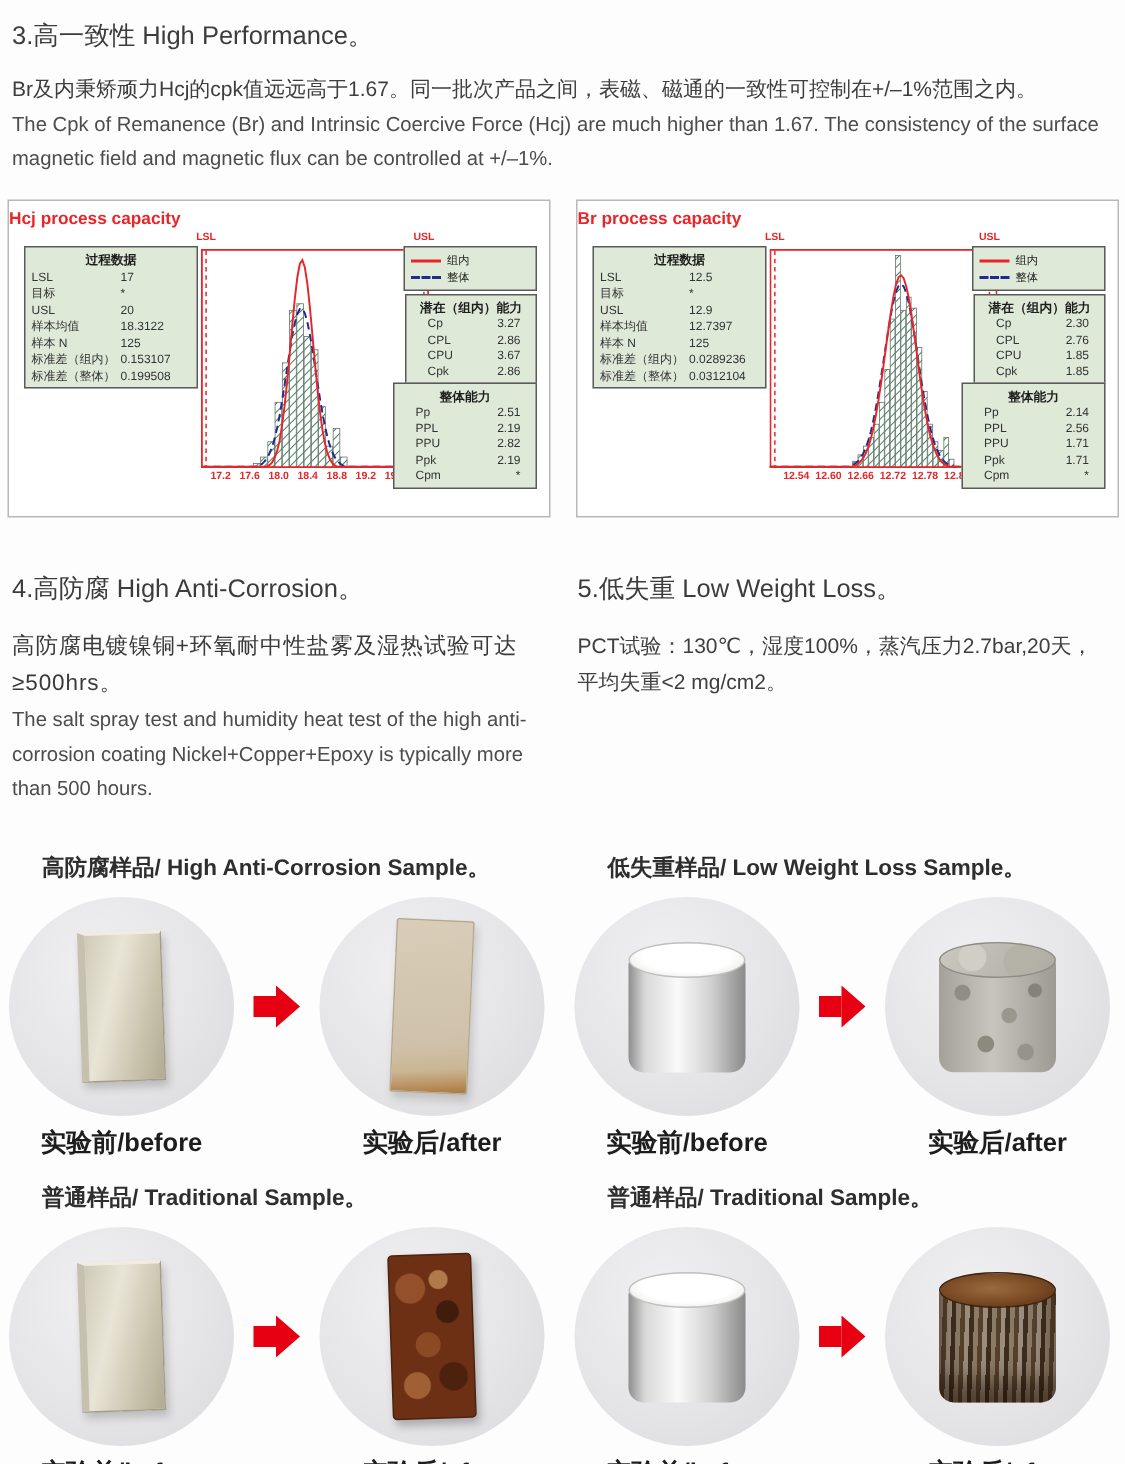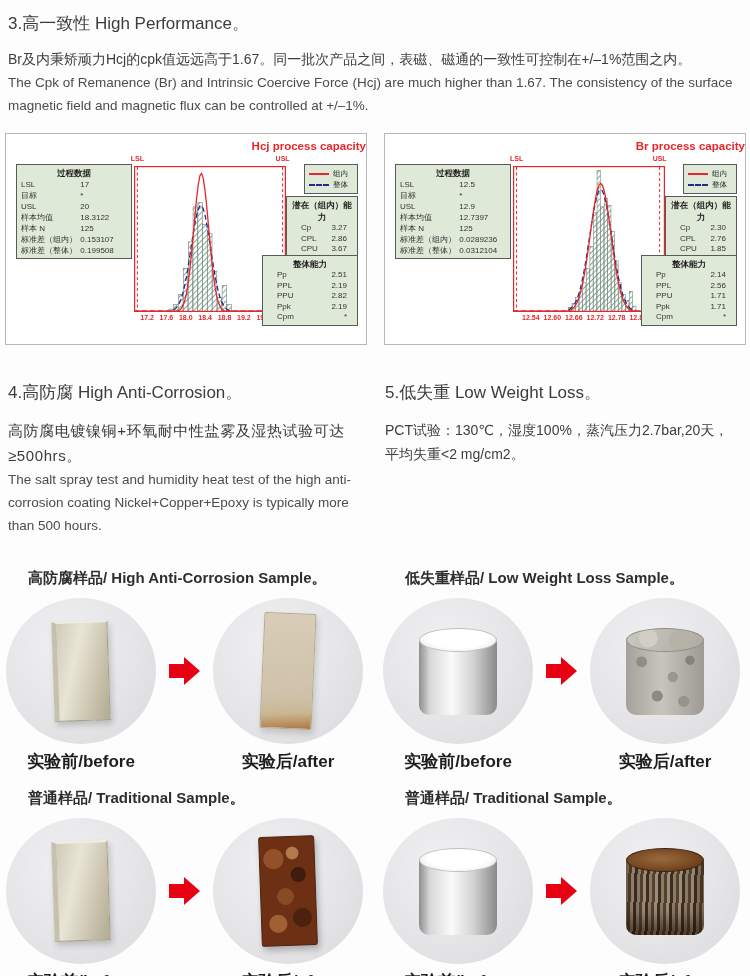--- a/index.html
+++ b/index.html
@@ -7,33 +7,33 @@
   .page { width:750px; height:976px; background:#fdfdfd; overflow:hidden; padding:12px 0 0 0; position:relative; }
 
   .sec-heading { font-size:17px; color:#3c3c3c; font-weight:500; margin-left:8px; }
   .para { font-size:13.5px; line-height:23px; color:#4c4c4c; margin:12px 8px 0 8px; }
   .para-zh { font-size:14px; line-height:24px; color:#3e3e3e; }
   .para-zh-big { font-size:15px; line-height:25px; color:#3a3a3a; letter-spacing:0.6px; }
 
   
   .charts-row { display:flex; gap:17px; margin:16px 4px 0 5px; }
   .chart-panel { position:relative; width:362px; height:212px; background:#ffffff; border:1px solid #b8b8b8; }
-  .chart-title { position:absolute; top:6px; left:0; right:0; text-align:right; color:#e8262a; font-weight:bold; font-size:11.5px; }
+  .chart-title { position:absolute; top:6px; left:0; right:0; text-align:left; color:#e8262a; font-weight:bold; font-size:11.5px; }
   .stats-box { background:#dfe9d8; border:1px solid #5a5a5a; padding:2px 4px; }
   .box-title { text-align:center; font-weight:bold; font-size:8.5px; color:#1e1e1e; line-height:12px; }
   .stat-row { display:flex; font-size:8px; line-height:11px; color:#333; }
   .process-box { position:absolute; left:10px; top:30px; width:116px; }
   .process-box .stat-row span:first-child { width:56%; }
   .cap-row { display:flex; justify-content:space-between; font-size:8px; line-height:10.5px; color:#333; padding:0 6px 0 10px;text-align:right; }
-  .legend-box { position:absolute; right:8px; top:30px; width:54px; background:#dfe9d8; border:1px solid #5a5a5a; padding:3px 4px; }
+  .legend-box { position:absolute; right:8px; top:30px; width:89px; background:#dfe9d8; border:1px solid #5a5a5a; padding:3px 4px; }
   .leg-row { display:flex; align-items:center; gap:4px; font-size:7.5px; height:11px; color:#222; }
   .leg-line { width:20px; height:0; }
   .leg-line.solid { border-top:2px solid #e8262a; }
   .leg-line.dash { border-top:2px dashed #232a8f; }
-  .cap-box-within { position:absolute; right:8px; top:62px; width:72px; }
+  .cap-box-within { position:absolute; right:8px; top:62px; width:88px; }
   .cap-box-overall { position:absolute; right:8px; top:121px; width:96px; }
   .plot-wrap { position:absolute; left:128px; top:20px; width:152px; }
   .spec-labels { position:relative; height:12px; }
   .spec-lab { position:absolute; font-size:7px; font-weight:bold; color:#e8262a; width:20px; text-align:center; top:1px; }
   .svg-slot { height:146px; }
   .ticks { position:relative; height:10px; margin-top:2px; }
   .tick { position:absolute; font-size:7px; font-weight:bold; color:#e8262a; width:28px; text-align:center; }
 
   
   .two-col { display:flex; gap:14px; margin:12px 3px; }

